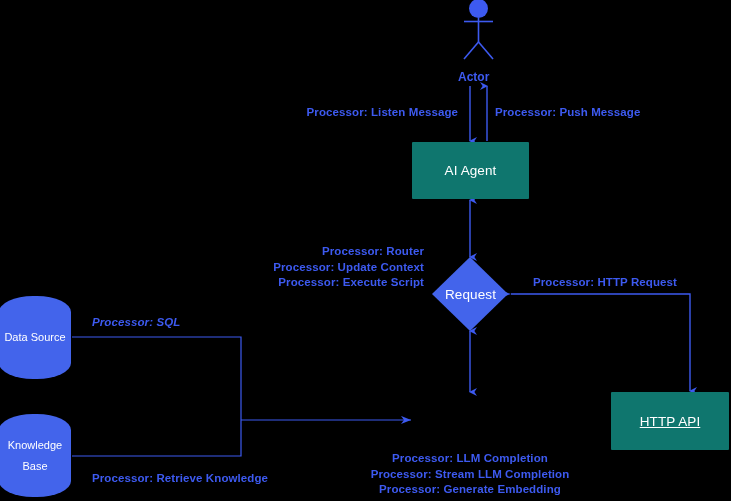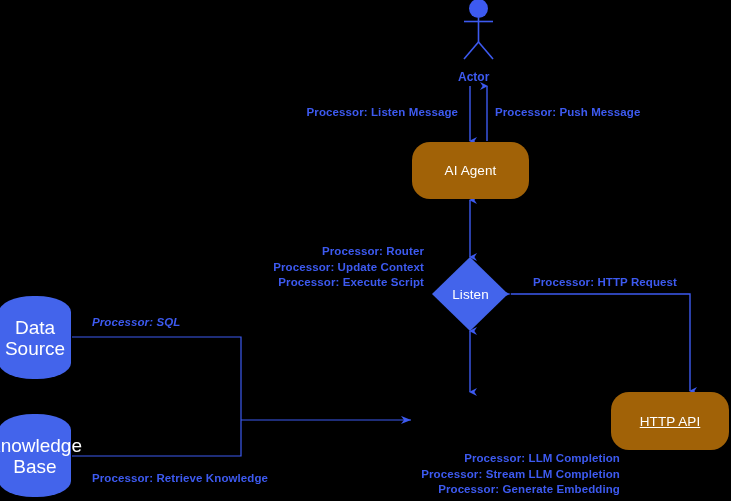--- a/index.html
+++ b/index.html
@@ -33,22 +33,22 @@
     align-items: center;
     justify-content: center;
     text-align: center;
     color: #ffffff;
     font-size: 13.5px;
     line-height: 19px;
     letter-spacing: 0.1px;
     z-index: 3;
   }
   .node.box {
-    background: #a16207;
-    border-radius: 18px;
+    background: #0f766e;
+    border-radius: 1px;
   }
   .node.diamond-label {
     background: transparent;
   }
   .cyl {
     position: absolute;
     z-index: 2;
   }
   .cyl .cyl-body {
     position: absolute;
@@ -62,40 +62,40 @@
   .cyl .cyl-text {
     position: absolute;
     left: 0;
     top: 0;
     width: 100%;
     height: 100%;
     display: flex;
     align-items: center;
     justify-content: center;
     color: #ffffff;
-    font-size: 19px;
+    font-size: 11px;
     line-height: 21px;
     text-align: center;
     z-index: 3;
   }
   .edge-label {
     position: absolute;
     color: #3d5af0;
     font-size: 11.5px;
     line-height: 15.5px;
     font-weight: bold;
     letter-spacing: 0.1px;
     white-space: nowrap;
     z-index: 4;
   }
   .edge-label.right {
     text-align: right;
   }
   .edge-label.center {
-    text-align: right;
+    text-align: center;
   }
   .actor-label {
     position: absolute;
     color: #3d5af0;
     font-size: 12px;
     line-height: 14px;
     font-weight: bold;
     white-space: nowrap;
     z-index: 4;
   }
@@ -148,21 +148,21 @@
     <polygon points="470,257 508,294 470,331 432,294" fill="#4364eb"></polygon>
   </svg>
 
   <div class="actor-label" style="left:458px; top:70px;">Actor</div>
 
   <div class="node box" style="left:412px; top:142px; width:117px; height:57px;">
     <span>AI Agent</span>
   </div>
 
   <div class="node diamond-label" style="left:432px; top:282px; width:77px; height:24px;">
-    <span>Listen</span>
+    <span>Request</span>
   </div>
 
 
   <div class="node box" style="left:611px; top:392px; width:118px; height:58px;text-decoration:underline;">
     <span>HTTP API</span>
   </div>
 
   <div class="cyl" style="left:-1px; top:296px; width:72px; height:83px;">
     <div class="cyl-body"></div>
     <div class="cyl-text">Data Source</div>

